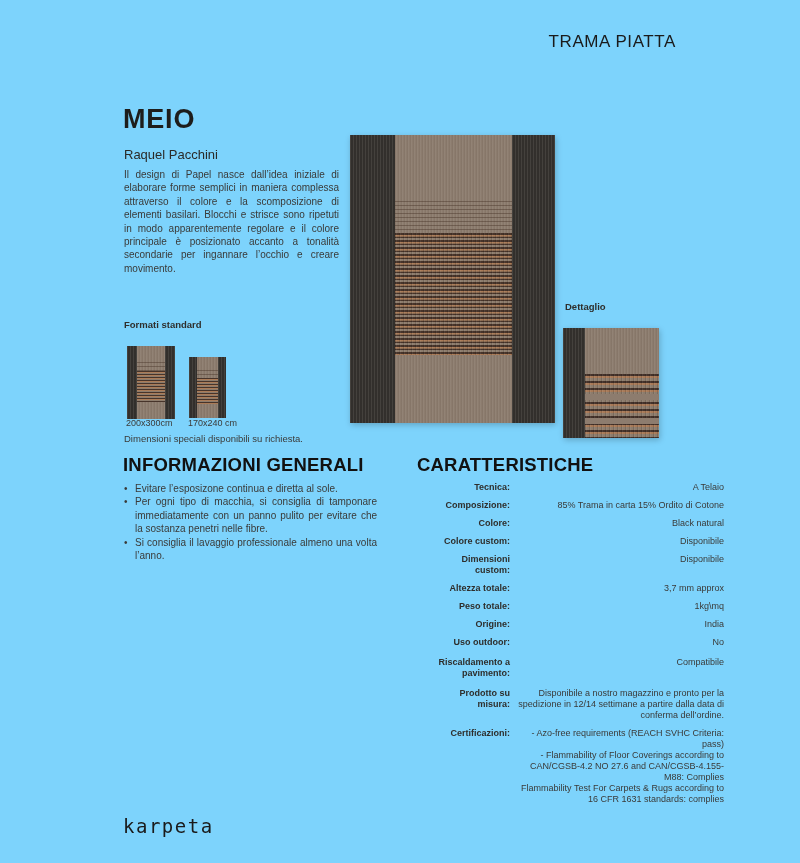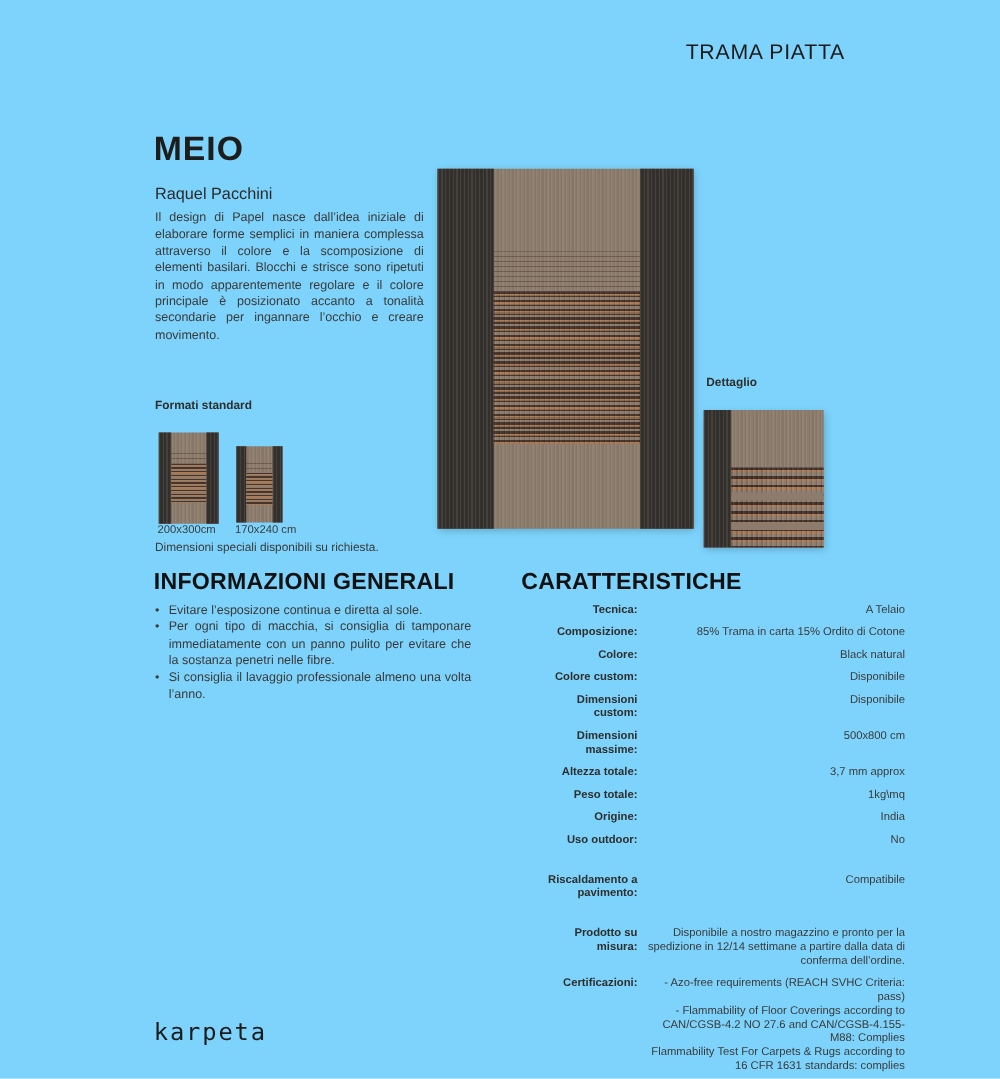--- a/index.html
+++ b/index.html
@@ -25,21 +25,21 @@
 
   
   .info-list{position:absolute;left:124px;top:482px;width:253px;margin:0;padding:0;list-style:none;}
   .info-list li{position:relative;padding-left:11px;font-size:10px;line-height:13.4px;
                 text-align:justify;color:#3a3a38;}
   .info-list li::before{content:"\2022";position:absolute;left:0;top:0;}
 
   
   .spec-table{position:absolute;left:432px;top:482px;width:292px;text-align:right;}
   .spec-row{display:grid;grid-template-columns:78px 1fr;margin-bottom:7px;}
-  .spec-row.gap{margin-top:21px;}
+  .spec-row.gap{margin-top:9px;}
   .spec-label{font-size:9px;font-weight:700;line-height:11px;color:#2e2e2c;}
   .spec-value{font-size:9px;line-height:11px;color:#3a3a38;white-space:pre-line;}
 
   
   .rug{position:absolute;
        background:repeating-linear-gradient(90deg, rgba(40,25,15,.06) 0 1px, rgba(255,255,255,.05) 1px 2px, rgba(0,0,0,0) 2px 3px),#8c7c6e;
        box-shadow:1px 2px 6px rgba(0,0,0,.22);}
   .band{position:absolute;top:0;bottom:0;
         background:repeating-linear-gradient(90deg, rgba(255,255,255,.05) 0 1px, rgba(0,0,0,.14) 1px 3px),#3a3733;}
   .stripes-dense{position:absolute;
@@ -139,24 +139,20 @@
     </div>
     <div class="spec-row">
       <div class="spec-label">Colore custom:</div>
       <div class="spec-value">Disponibile</div>
     </div>
     <div class="spec-row">
       <div class="spec-label">Dimensioni custom:</div>
       <div class="spec-value">Disponibile</div>
     </div>
     <div class="spec-row">
-      <div class="spec-label">Dimensioni massime:</div>
-      <div class="spec-value">500x800 cm</div>
-    </div>
-    <div class="spec-row">
       <div class="spec-label">Altezza totale:</div>
       <div class="spec-value">3,7 mm approx</div>
     </div>
     <div class="spec-row">
       <div class="spec-label">Peso totale:</div>
       <div class="spec-value">1kg\mq</div>
     </div>
     <div class="spec-row">
       <div class="spec-label">Origine:</div>
       <div class="spec-value">India</div>

